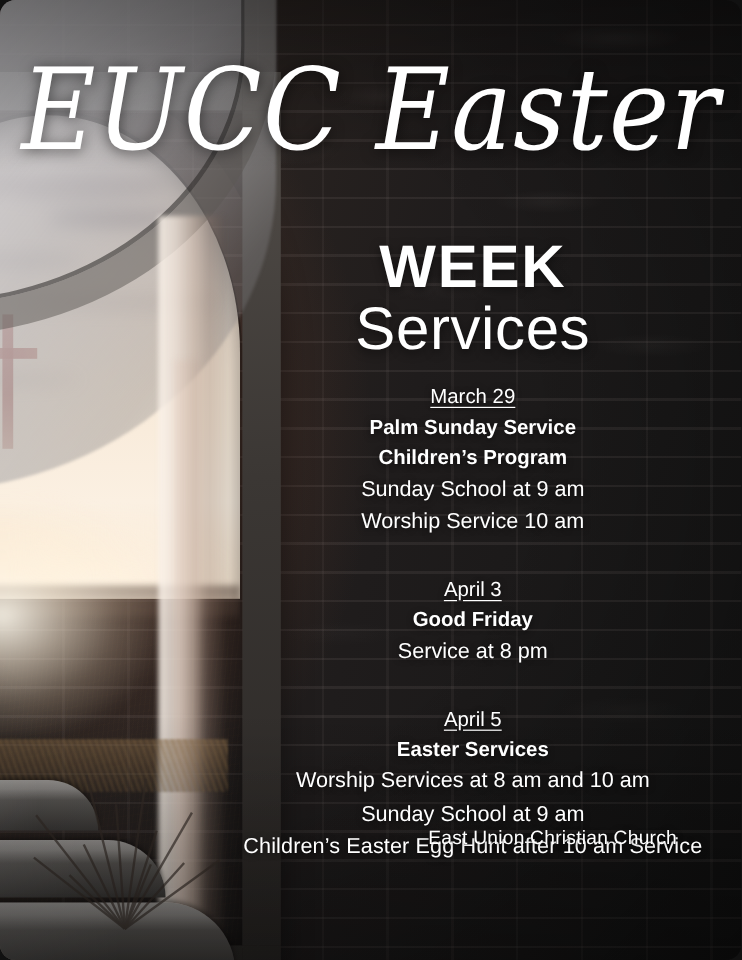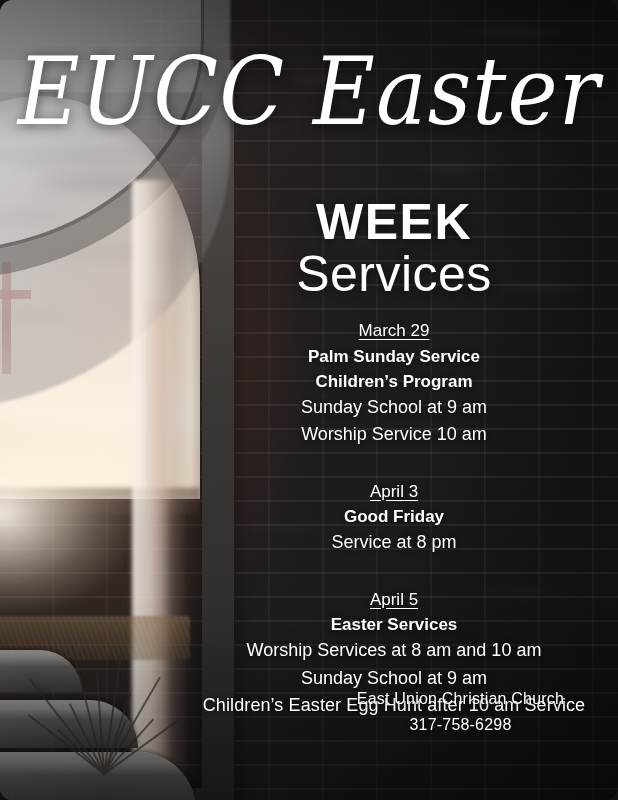--- a/index.html
+++ b/index.html
@@ -435,17 +435,16 @@
         <div class="date">April 5</div>
         <div class="strong">Easter Services</div>
         <div class="line">Worship Services at 8 am and 10 am</div>
         <div class="line">Sunday School at 9 am</div>
         <div class="line wide">Children’s Easter Egg Hunt after 10 am Service</div>
       </div>
     </div>
 
     <div class="footer">
       <div>East Union Christian Church</div>
-      <div>317-758-6298</div>
     </div>
 
   </div>
 </div>
 
 </body></html>

